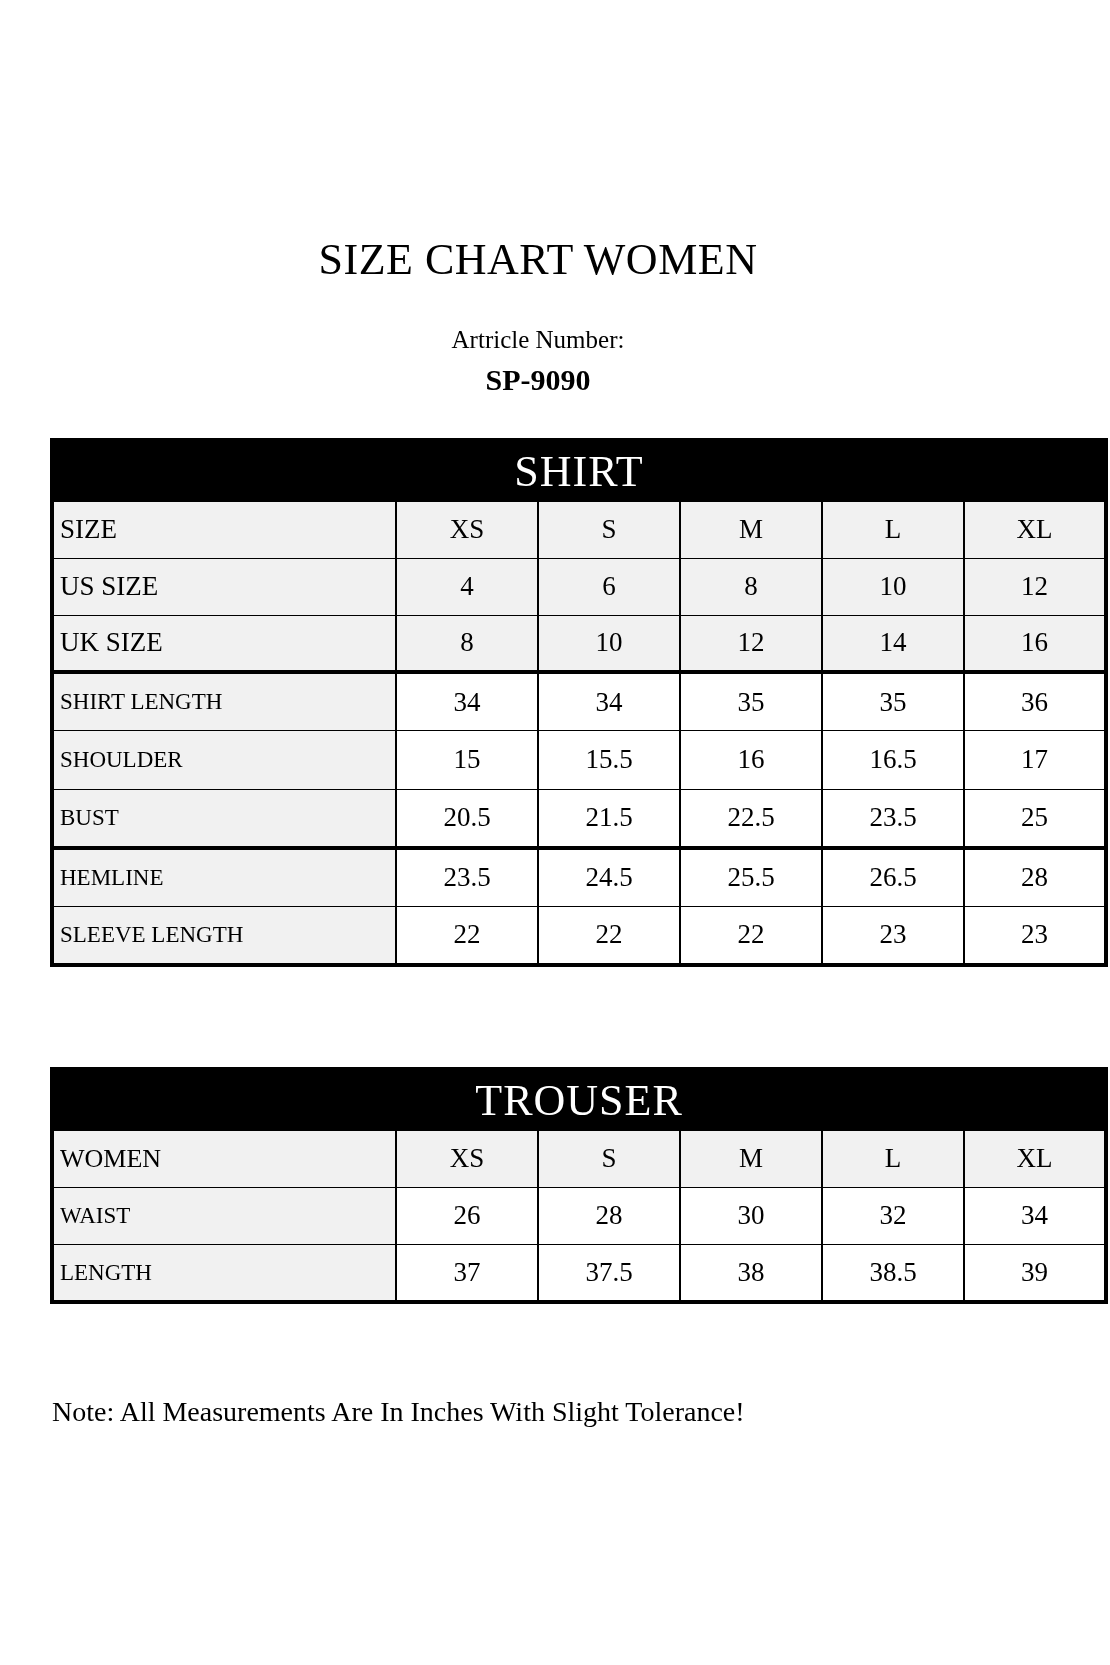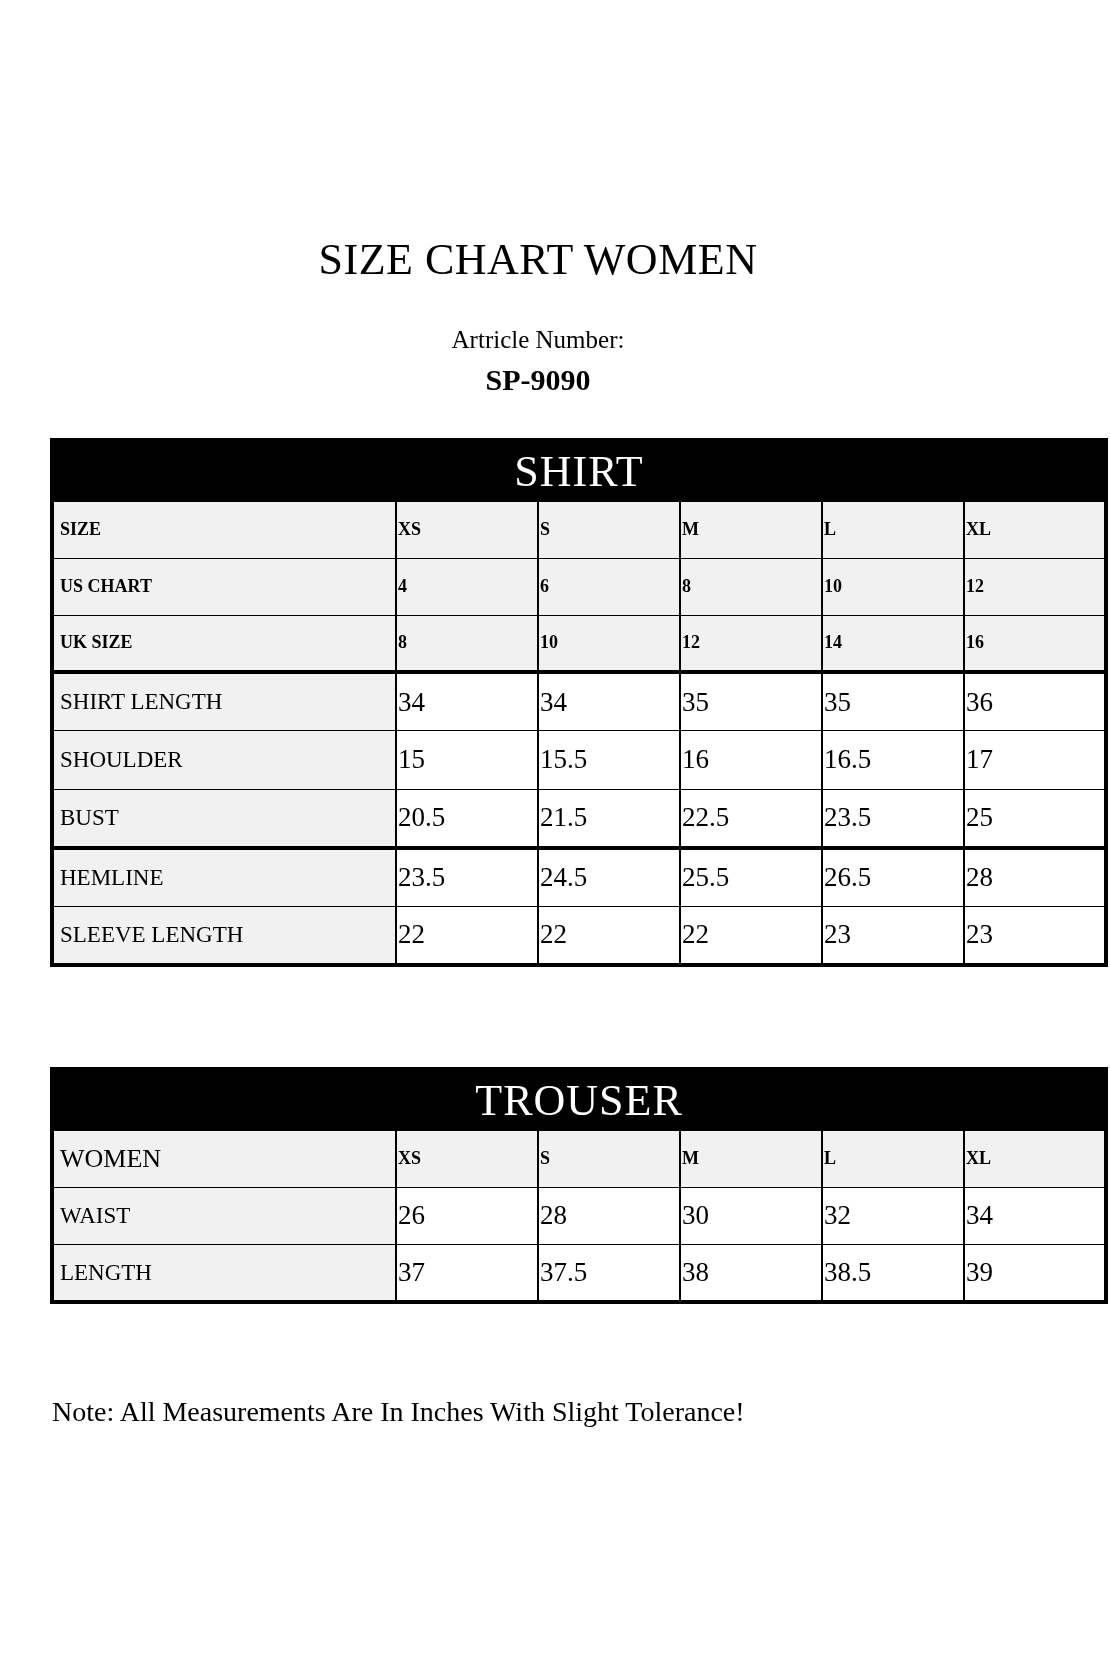--- a/index.html
+++ b/index.html
@@ -57,37 +57,37 @@
     font-weight: normal;
     letter-spacing: 1px;
   }
 
   .hdr-row  { height: 57px; }
   .meas-row { height: 58.5px; }
   .trouser .meas-row { height: 57.5px; }
 
   .hdr-row td {
     background: var(--cell-gray, #f1f1f1);
-    font-weight: bold;
-    font-size: 18px;
+    font-weight: normal;
+    font-size: 27px;
   }
   .trouser .hdr-row td.lbl { font-weight: normal; font-size: 26px; }
 
   .meas-row td.lbl {
     background: var(--cell-gray, #f1f1f1);
     font-weight: normal;
     font-size: 23px;
   }
   .meas-row td.val {
     background: #ffffff;
     font-size: 27px;
   }
 
   td.lbl { text-align: left; padding-left: 6px; }
-  td.val { text-align: left; }
+  td.val { text-align: center; }
 
   
   .shirt tbody tr:nth-child(3) td,
   .shirt tbody tr:nth-child(6) td { border-bottom-width: 4px; }
 
   .note {
     position: absolute;
     left: 30px;
     top: 1396px;
     font-size: 28px;
@@ -121,21 +121,21 @@
     <tbody>
         <tr class="hdr-row">
           <td class="lbl">SIZE</td>
           <td class="val">XS</td>
           <td class="val">S</td>
           <td class="val">M</td>
           <td class="val">L</td>
           <td class="val">XL</td>
         </tr>
         <tr class="hdr-row">
-          <td class="lbl">US CHART</td>
+          <td class="lbl">US SIZE</td>
           <td class="val">4</td>
           <td class="val">6</td>
           <td class="val">8</td>
           <td class="val">10</td>
           <td class="val">12</td>
         </tr>
         <tr class="hdr-row">
           <td class="lbl">UK SIZE</td>
           <td class="val">8</td>
           <td class="val">10</td>

